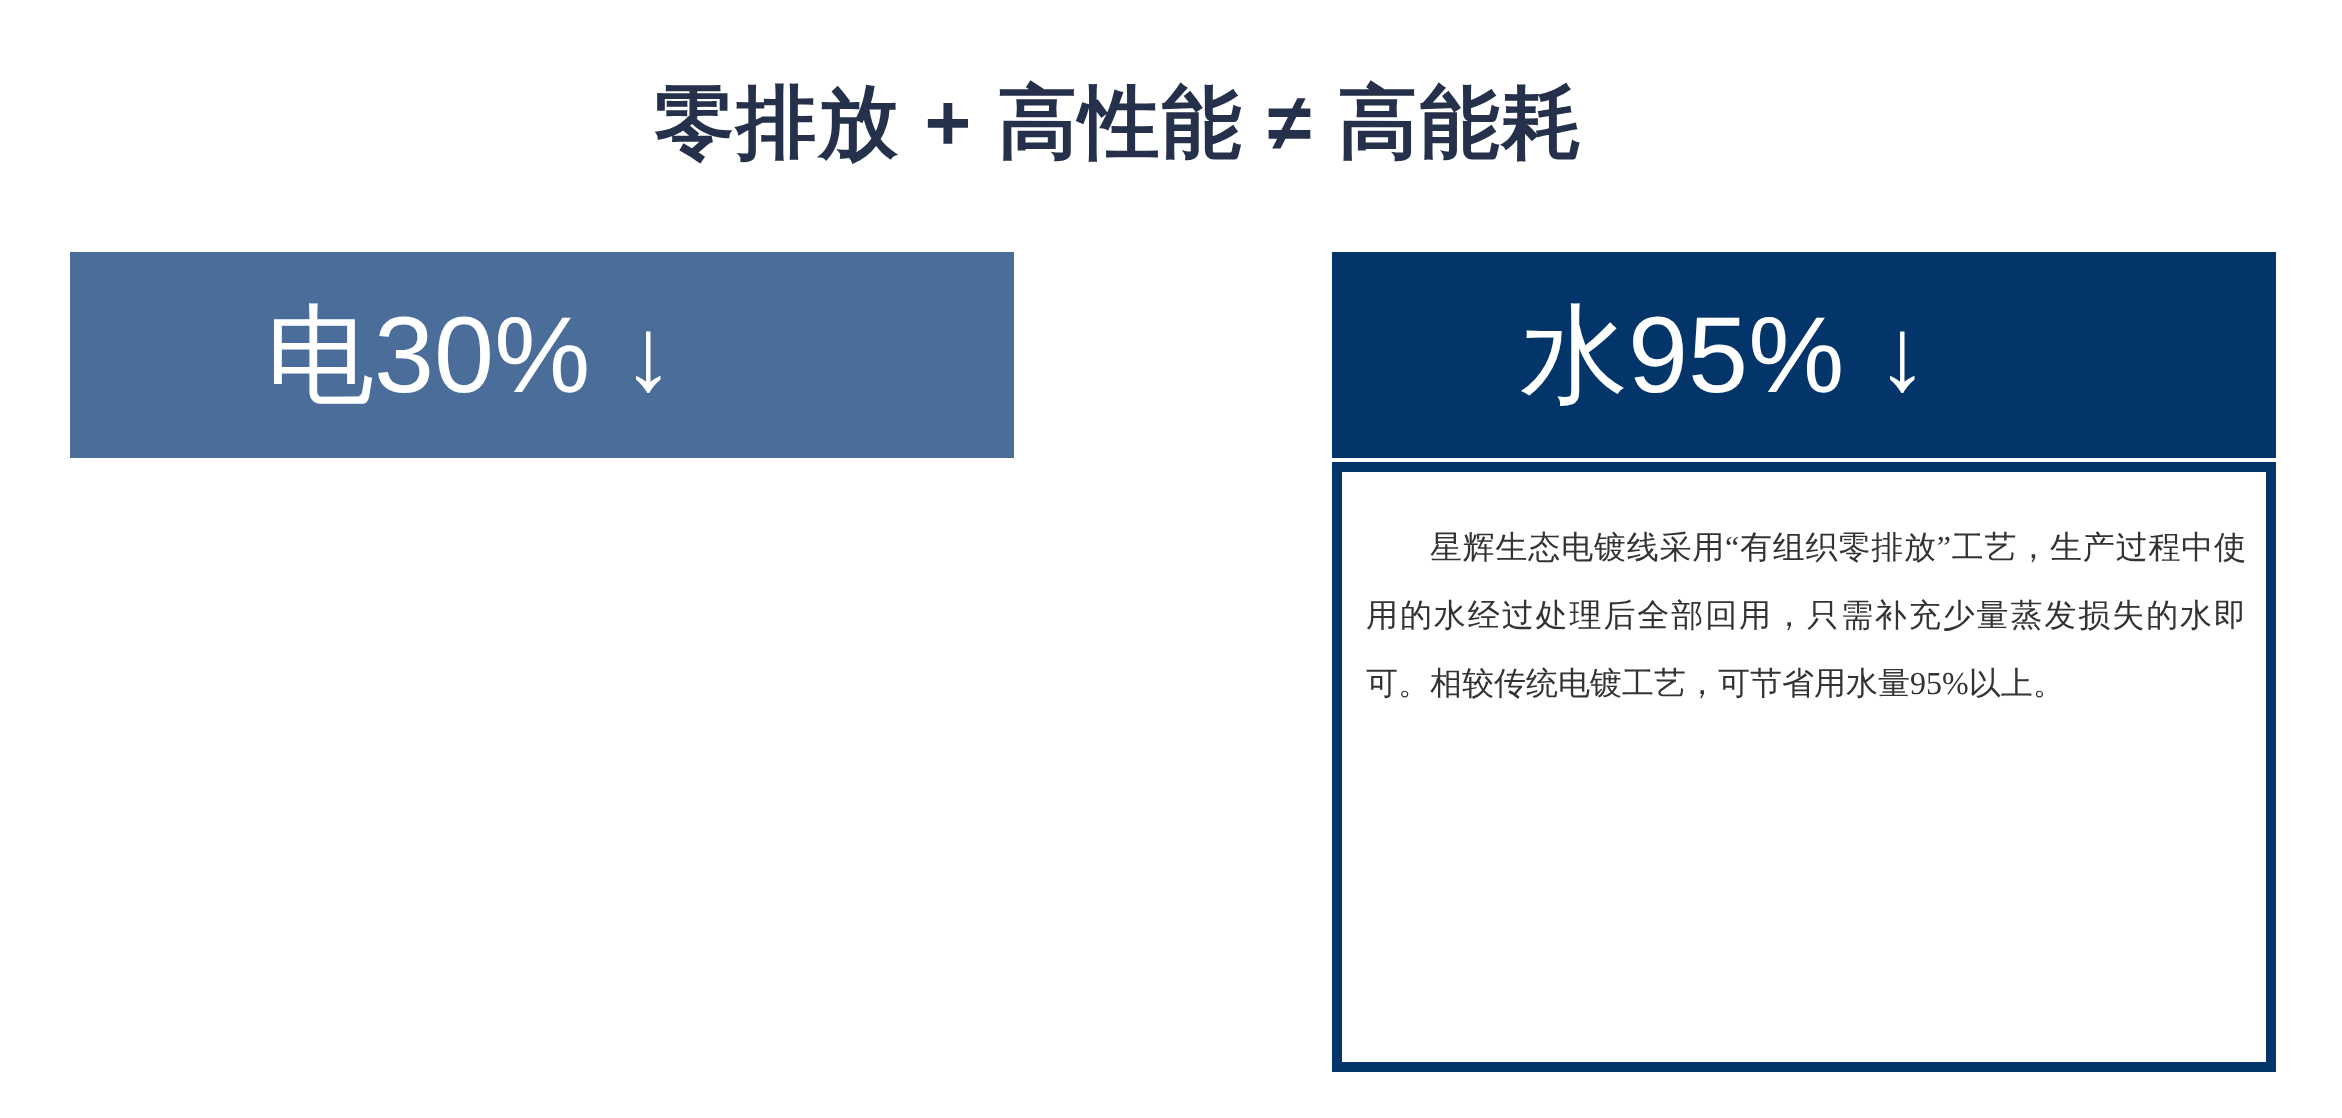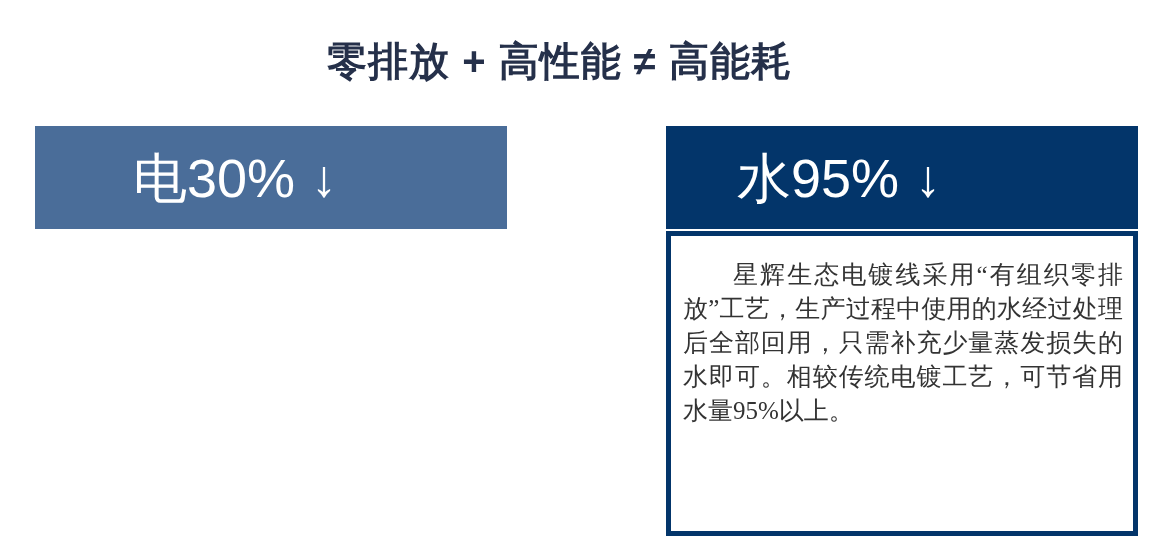--- a/index.html
+++ b/index.html
@@ -48,39 +48,39 @@
     font-size: 54px;
     line-height: 1;
     font-family: "Liberation Sans", "DejaVu Sans", sans-serif;
   }
   .electricity .card-header {
     background: var(--electricity-accent, #4A6D99);
     padding-left: 98px;
   }
   .water .card-header {
     background: var(--water-accent, #03356A);
-    padding-left: 71px;
+    padding-left: 94px;
   }
   .headline {
     display: inline-flex;
     align-items: center;
   }
   .arrow-icon {
     margin-left: 16px;
     font-size: 52px;
     font-weight: normal;
   }
   .card-body {
     box-sizing: border-box;
     height: 305px;
     background: #ffffff;
     text-align: justify;
     color: var(--body-text, #333333);
     font-family: "Liberation Serif", "DejaVu Serif", serif;
-    font-size: 25px;
+    font-size: 16px;
     line-height: 34px;
   }
   .electricity .card-body {
     border: 4px solid var(--electricity-accent, #4A6D99);
     padding: 42px 12px 0 22px;
   }
   .water .card-body {
     border: 5px solid var(--water-accent, #03356A);
     padding: 22px 10px 0 12px;
   }

